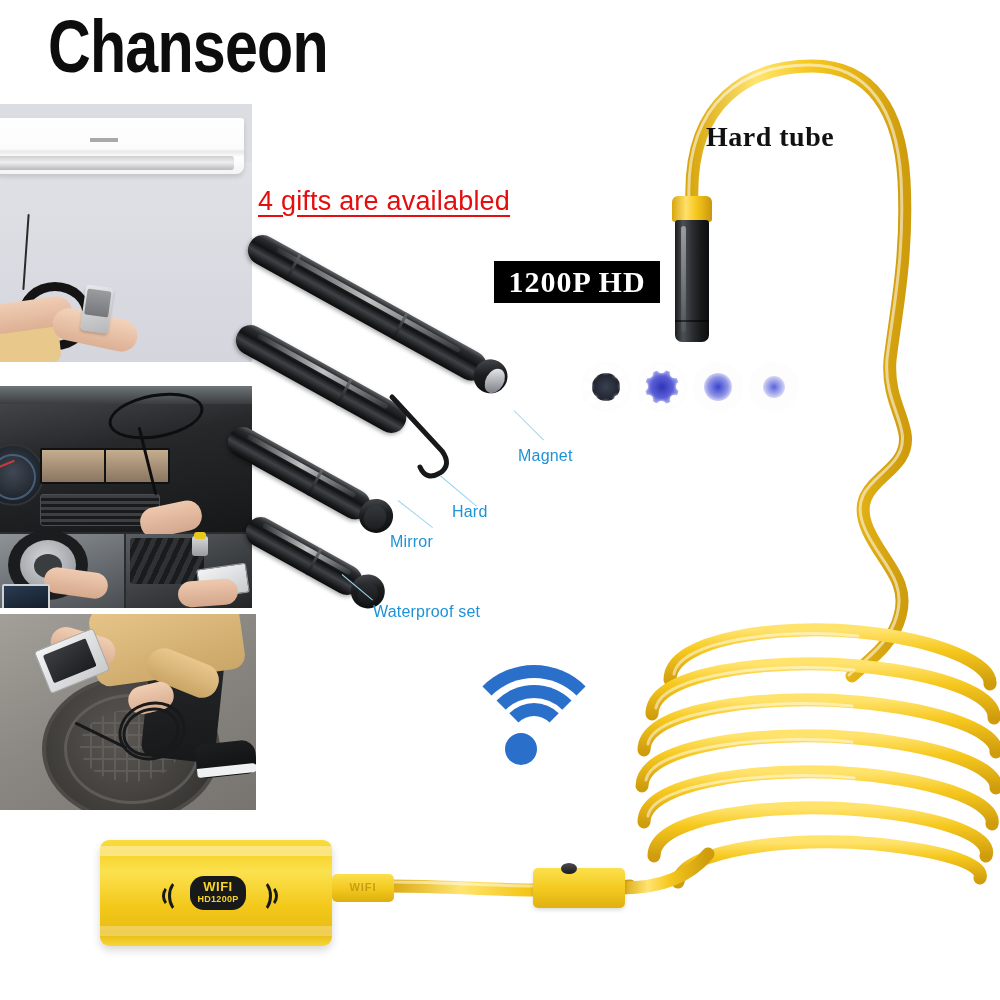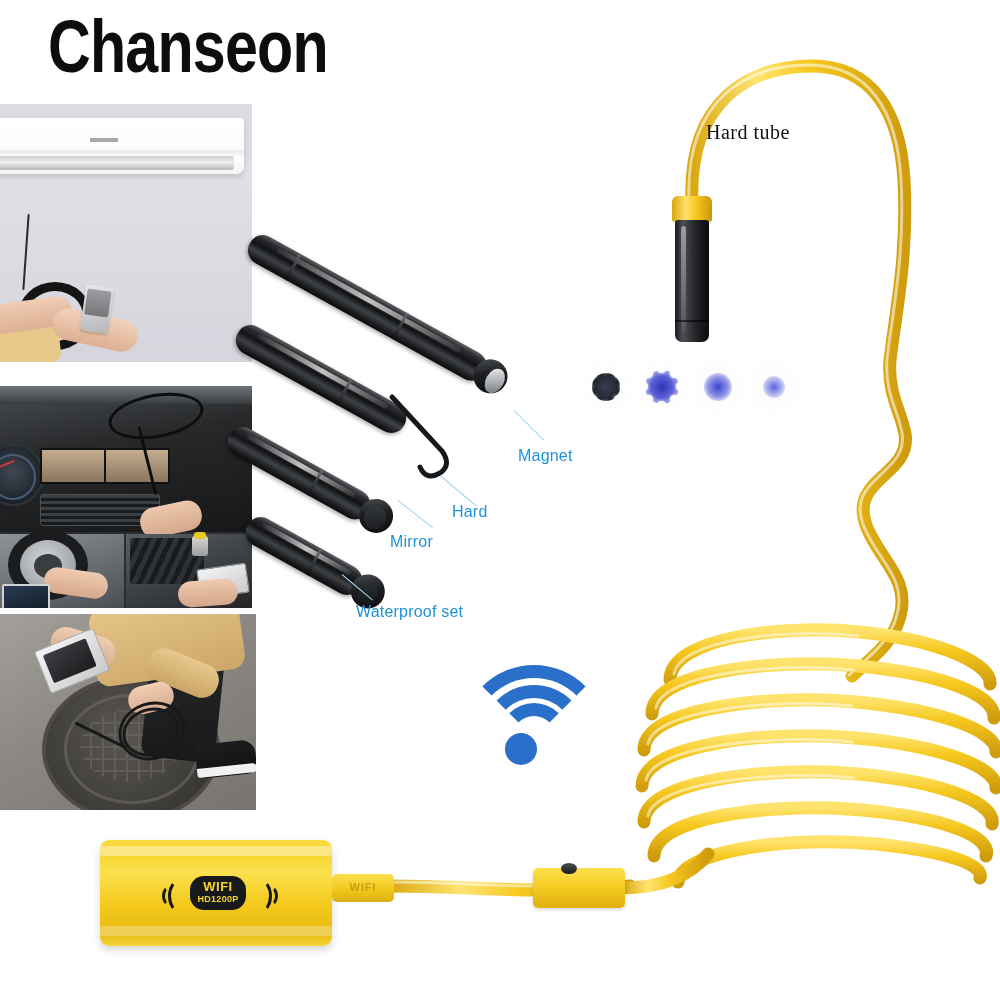--- a/index.html
+++ b/index.html
@@ -174,21 +174,21 @@
   .callout{position:absolute;color:#1d92d8;font-size:16px;white-space:nowrap;letter-spacing:.2px;}
   .leader{position:absolute;height:0;border-top:1.4px solid #9fd4ef;transform-origin:left center;}
 
   
   .badge{position:absolute;background:#000;color:#fff;
     font-family:"Liberation Serif", serif;font-weight:bold;
     display:flex;align-items:center;justify-content:center;letter-spacing:1px;}
 
   
   #hardtube{position:absolute;left:706px;top:121px;
-    font-family:"Liberation Serif", serif;font-weight:normal;font-size:20px;color:#111;
+    font-family:"Liberation Serif", serif;font-weight:bold;font-size:28px;color:#111;
     white-space:nowrap;letter-spacing:.5px;}
 
   
   .led{position:absolute;width:50px;height:50px;border-radius:50%;overflow:hidden;
     background:#fdfdfd;}
   .led-dot{position:absolute;width:9px;height:9px;border-radius:50%;background:#ffffff;
     box-shadow:0 0 3px #fff;}
   .led-core{position:absolute;border-radius:50%;}
 
   
@@ -232,20 +232,21 @@
   #inline-btn{position:absolute;left:28px;top:-5px;width:16px;height:11px;border-radius:50%;
     background:linear-gradient(180deg,#4a4c4e,#1a1b1c);}
 </style>
 </head>
 <body>
 
 <div id="stage">
 
   <div class="abs" id="brand">Chanseon</div>
 
+  <div class="abs" id="promo">4 gifts are availabled</div>
 
   <div class="abs thumb" id="thumb1">
     <div id="t1-wall"></div>
     <div id="t1-ac">
       <div id="t1-ac-vent"></div>
       <div id="t1-ac-logo"></div>
     </div>
     <div id="t1-probe"></div>
     <div id="t1-coil"></div>
     <div id="t1-sleeve"></div>
@@ -352,21 +353,21 @@
   <div class="leader" style="left:514px;top:410px;width:42px;transform:rotate(45deg);"></div>
   <div class="callout" style="left:518px;top:447px;">Magnet</div>
 
   <div class="leader" style="left:440px;top:475px;width:48px;transform:rotate(40deg);"></div>
   <div class="callout" style="left:452px;top:503px;">Hard</div>
 
   <div class="leader" style="left:398px;top:500px;width:44px;transform:rotate(38deg);"></div>
   <div class="callout" style="left:390px;top:533px;">Mirror</div>
 
   <div class="leader" style="left:342px;top:574px;width:40px;transform:rotate(40deg);"></div>
-  <div class="callout" style="left:356px;top:603px;">Waterproof set</div>
+  <div class="callout" style="left:373px;top:603px;">Waterproof set</div>
 
   <svg class="abs" style="left:600px;top:60px;width:400px;height:620px;overflow:visible;">
     <defs>
       <linearGradient id="cg" x1="0" y1="0" x2="1" y2="0">
         <stop offset="0%" stop-color="#d9a70f"></stop>
         <stop offset="30%" stop-color="#ffe471"></stop>
         <stop offset="55%" stop-color="#f6c81e"></stop>
         <stop offset="100%" stop-color="#cf9c0d"></stop>
       </linearGradient>
     </defs>
@@ -387,20 +388,21 @@
 
   <div id="probe">
     <div id="probe-collar"></div>
     <div id="probe-body"></div>
     <div id="probe-hl"></div>
     <div id="probe-ring"></div>
   </div>
 
   <div id="hardtube">Hard tube</div>
 
+  <div class="badge" style="left:494px;top:261px;width:166px;height:42px;font-size:30px;">1200P HD</div>
 
   <div class="led" style="left:581px;top:362px;">
     <div class="led-core" style="left:11px;top:11px;width:28px;height:28px;
          background:radial-gradient(circle,#3a3f52 0%,#20242f 70%);"></div>
     <div class="led-dot" style="left:20px;top:2px;"></div>
       <div class="led-dot" style="left:33px;top:7px;"></div>
     <div class="led-dot" style="left:39px;top:20px;"></div>
       <div class="led-dot" style="left:33px;top:33px;"></div>
     <div class="led-dot" style="left:20px;top:39px;"></div>
       <div class="led-dot" style="left:7px;top:33px;"></div>

